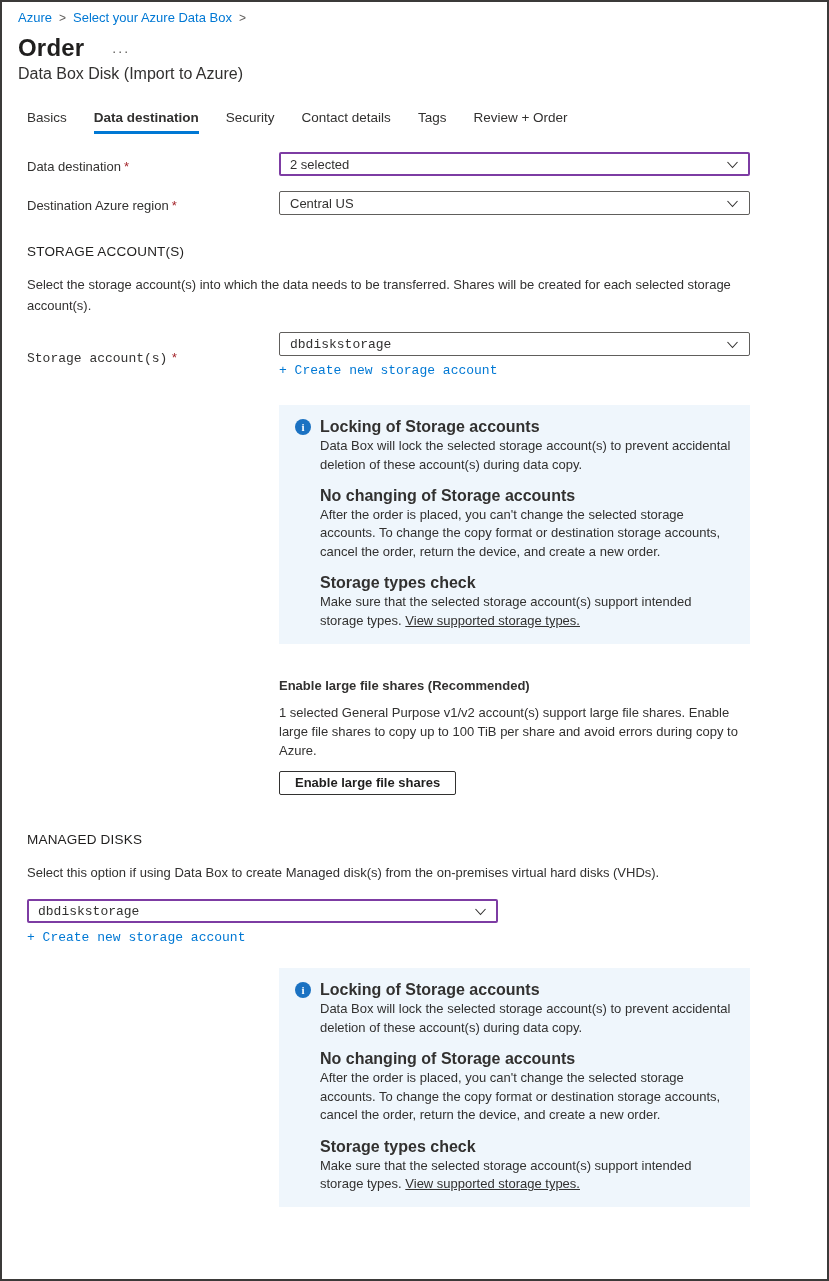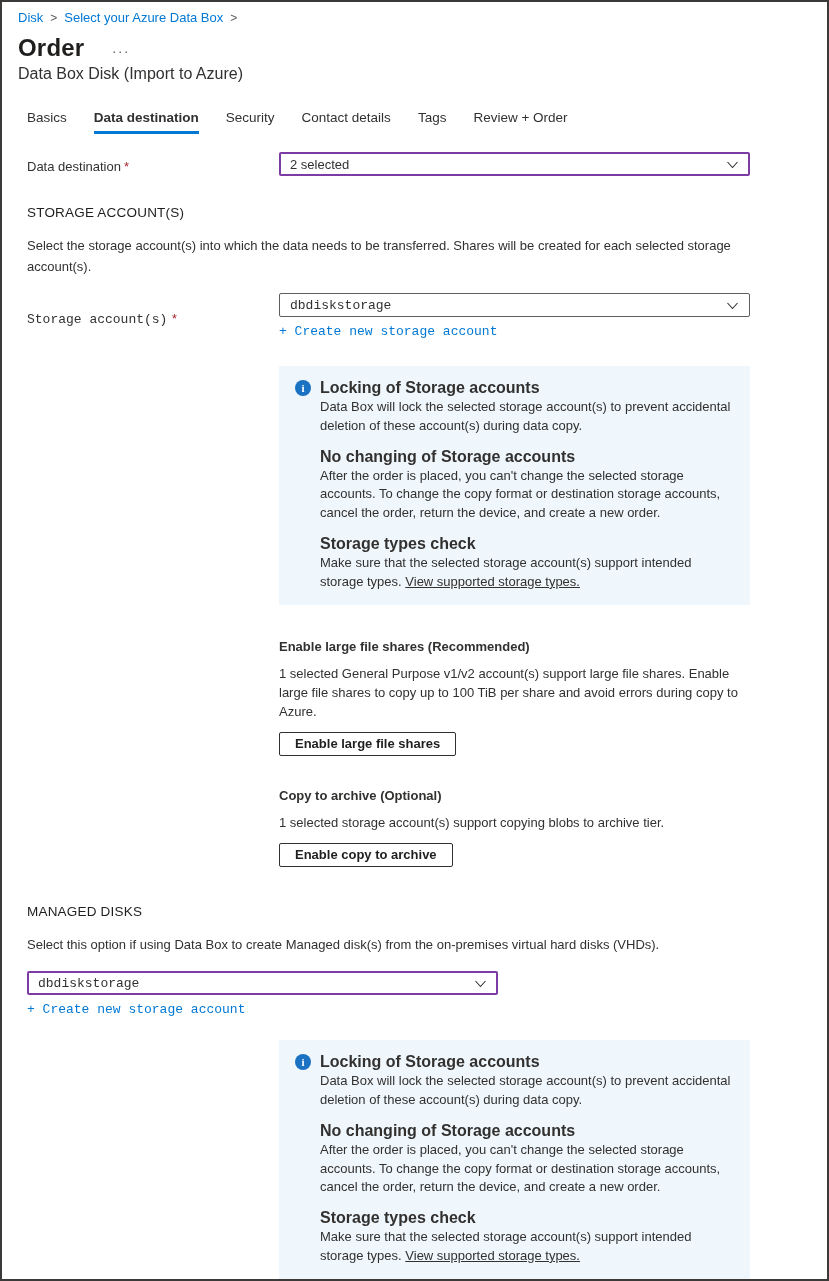--- a/index.html
+++ b/index.html
@@ -75,21 +75,21 @@
   .mt32 { margin-top:32px; }
   .mt22 { margin-top:22px; }
   .mb0 { margin-bottom:0;font-family:Liberation Mono, monospace; }
 </style>
 </head>
 <body>
 
 <div class="frame">
 
   <nav class="breadcrumb">
-    <a>Disk</a>
+    <a>Azure</a>
     <span class="crumb-sep">&gt;</span>
     <a>Select your Azure Data Box</a>
     <span class="crumb-sep">&gt;</span>
   </nav>
 
   <div class="title-row">
     <h1>Order</h1>
     <span class="more-dots">...</span>
   </div>
   <div class="subtitle">Data Box Disk (Import to Azure)</div>
@@ -112,20 +112,33 @@
       <div class="dropdown focused">
         <span>2 selected</span>
         <span class="chev">
           <svg width="13" height="13" viewBox="0 0 13 13">
               <path d="M1.5 4 L6.5 9.5 L11.5 4" fill="none" stroke="#323130" stroke-width="1.1"></path>
             </svg>
         </span>
       </div>
     </div>
 
+    <div class="form-row">
+      <div class="form-label">
+        <span>Destination Azure region</span><span class="req">*</span>
+      </div>
+      <div class="dropdown">
+        <span>Central US</span>
+        <span class="chev">
+          <svg width="13" height="13" viewBox="0 0 13 13">
+              <path d="M1.5 4 L6.5 9.5 L11.5 4" fill="none" stroke="#323130" stroke-width="1.1"></path>
+            </svg>
+        </span>
+      </div>
+    </div>
 
     <div class="section-heading">STORAGE ACCOUNT(S)</div>
     <p class="section-desc">Select the storage account(s) into which the data needs to be transferred. Shares will be created for each selected storage account(s).</p>
 
     <div class="form-row mb0">
       <div class="form-label">
         <span>Storage account(s)</span><span class="req">*</span>
       </div>
       <div class="control-col">
         <div class="dropdown">
@@ -161,25 +174,20 @@
         </div>
       </div>
     </div>
 
     <div class="sub-block mt34">
       <div class="sub-heading">Enable large file shares (Recommended)</div>
       <div class="sub-desc">1 selected General Purpose v1/v2 account(s) support large file shares. Enable large file shares to copy up to 100 TiB per share and avoid errors during copy to Azure.</div>
       <button class="btn">Enable large file shares</button>
     </div>
 
-    <div class="sub-block mt32">
-      <div class="sub-heading">Copy to archive (Optional)</div>
-      <div class="sub-desc">1 selected storage account(s) support copying blobs to archive tier.</div>
-      <button class="btn">Enable copy to archive</button>
-    </div>
 
     <div class="section-heading" style="margin-top:37px;">MANAGED DISKS</div>
     <p class="section-desc">Select this option if using Data Box to create Managed disk(s) from the on-premises virtual hard disks (VHDs).</p>
 
     <div class="form-row mb0">
       <div class="control-col">
         <div class="dropdown focused">
           <span>dbdiskstorage</span>
           <span class="chev">
             <svg width="13" height="13" viewBox="0 0 13 13">

